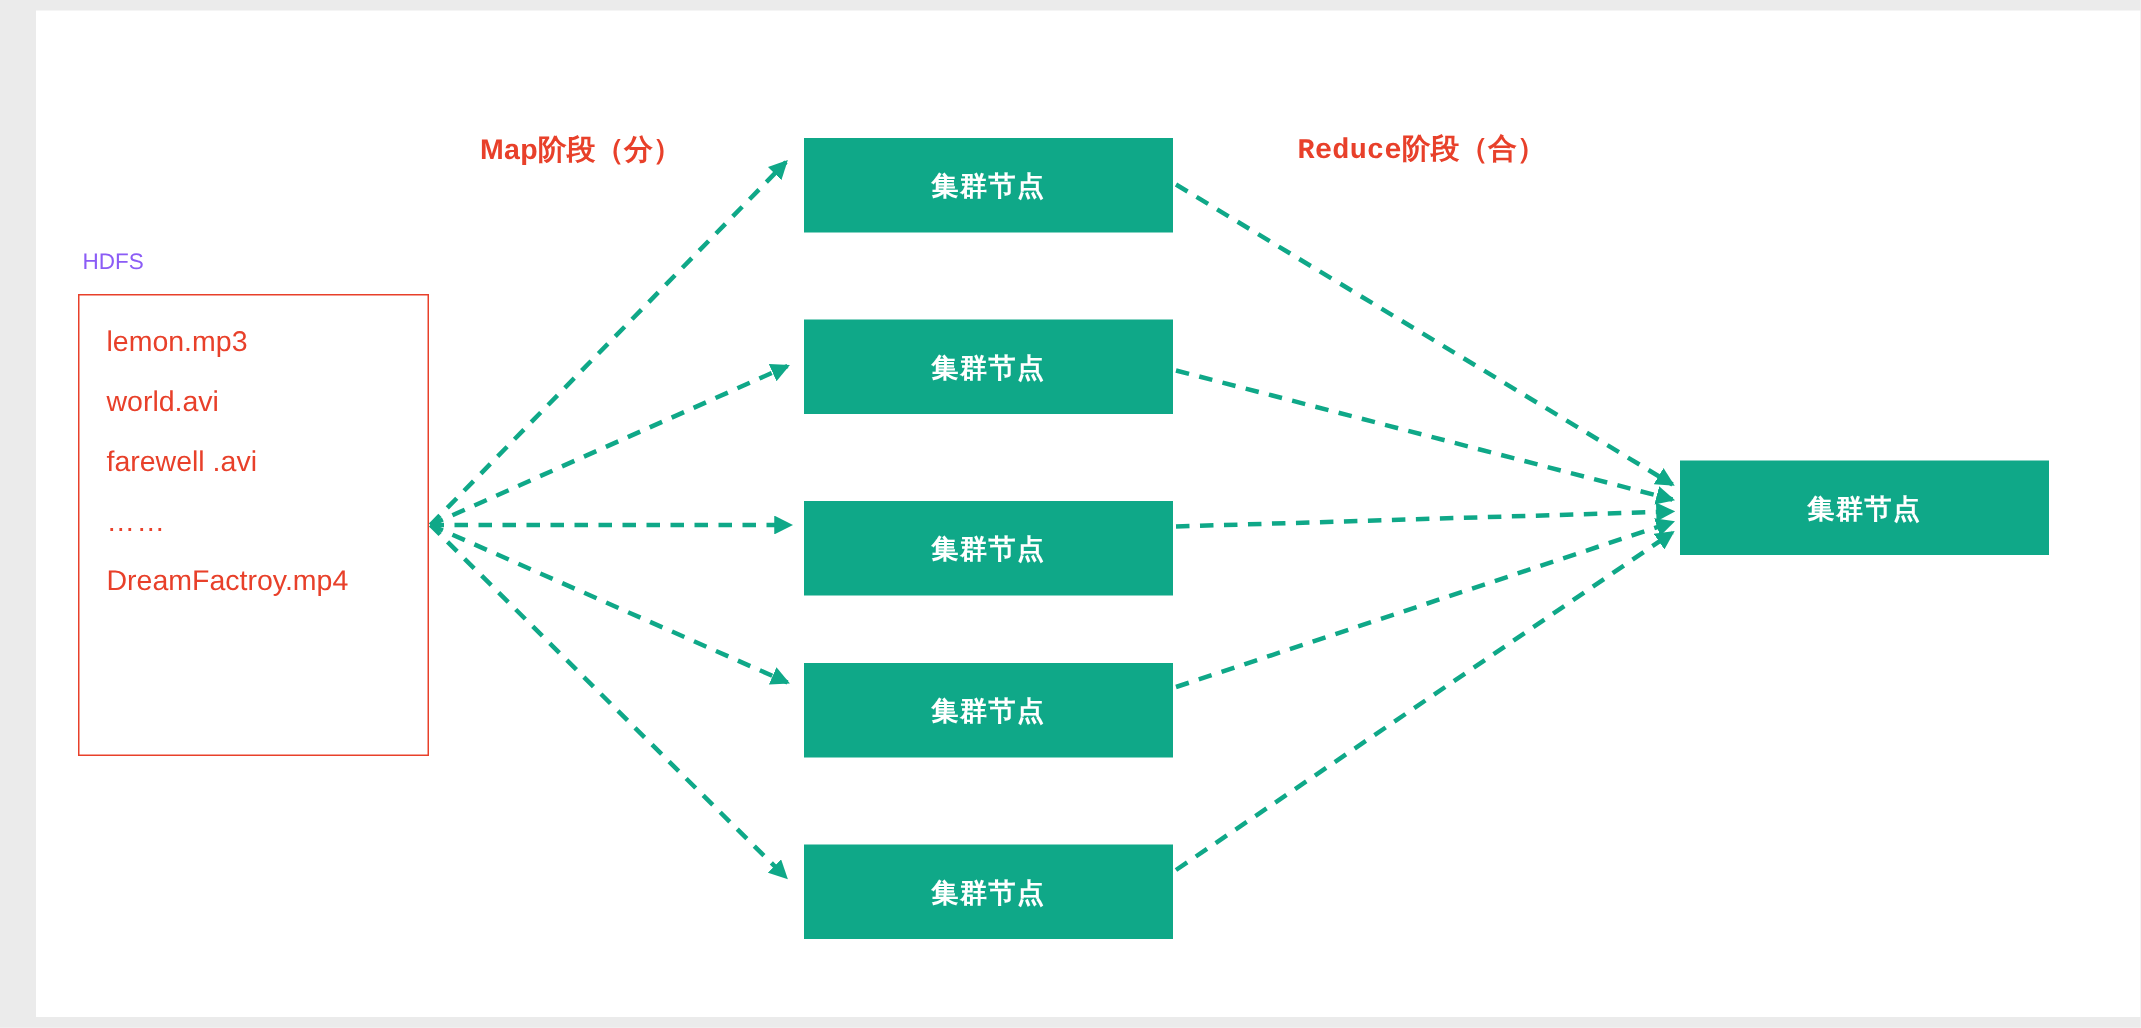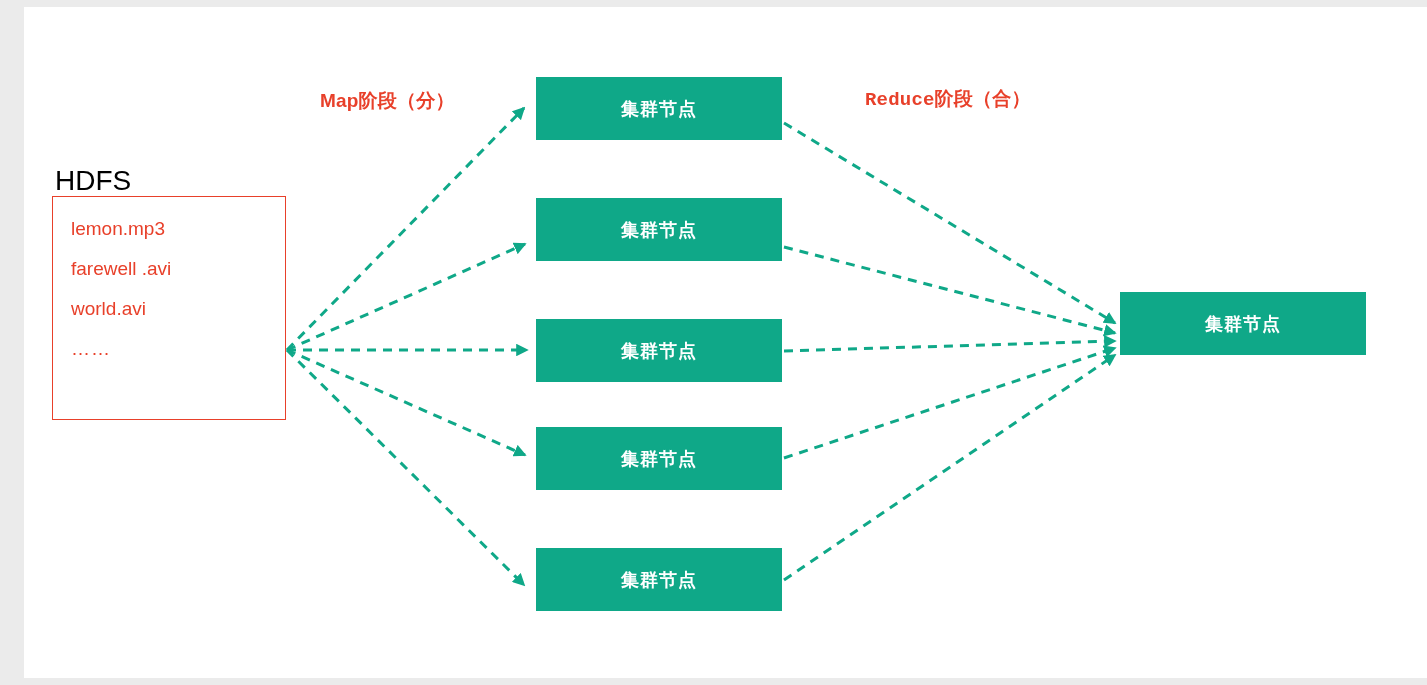--- a/index.html
+++ b/index.html
@@ -46,31 +46,31 @@
     letter-spacing: 0.2px;
   }
   #map-stage-label  { left: 296px; top: 84px; }
   #reduce-stage-label { left: 841px; top: 84px; font-family: Liberation Mono, monospace; }
 
   
   #hdfs-title {
     position: absolute;
     left: 31px;
     top: 160px;
-    color: #000000;
-    font-size: 28px;
+    color: #8b5cf6;
+    font-size: 15px;
     line-height: 1;
     white-space: nowrap;
   }
   #hdfs-box {
     position: absolute;
     left: 28px;
     top: 189px;
     width: 234px;
-    height: 224px;
+    height: 308px;
     border: 1.5px solid #e8402a;
     background: #ffffff;
     padding: 22px 0 0 18px;
   }
   .hdfs-file {
     color: #e8402a;
     font-size: 19px;
     line-height: 1;
     margin-bottom: 21px;
     white-space: nowrap;
@@ -85,20 +85,21 @@
     position: absolute;
     background: #0fa888;
     color: #ffffff;
     font-size: 18px;
     font-weight: bold;
     letter-spacing: 1px;
     display: flex;
     align-items: center;
     justify-content: center;
     line-height: 1;
+    margin-top: 15px;
   }
   .map-node { left: 512px; width: 246px; height: 63px; }
   #map-node-1 { top: 70px; }
   #map-node-2 { top: 191px; }
   #map-node-3 { top: 312px; }
   #map-node-4 { top: 420px; }
   #map-node-5 { top: 541px; }
   #reduce-node { left: 1096px; top: 285px; width: 246px; height: 63px; }
 </style>
 </head>
@@ -131,23 +132,24 @@
     </svg>
 
     <div class="stage-label" id="map-stage-label">Map阶段（分）</div>
 
     <div class="stage-label" id="reduce-stage-label">Reduce阶段（合）</div>
 
     <div id="hdfs-title">HDFS</div>
 
     <div id="hdfs-box">
       <div class="hdfs-file">lemon.mp3</div>
+      <div class="hdfs-file">world.avi</div>
       <div class="hdfs-file">farewell .avi</div>
-      <div class="hdfs-file">world.avi</div>
       <div class="hdfs-file ellipsis">……</div>
+      <div class="hdfs-file">DreamFactroy.mp4</div>
     </div>
 
     <div class="node-box map-node" id="map-node-1">集群节点</div>
 
     <div class="node-box map-node" id="map-node-2">集群节点</div>
 
     <div class="node-box map-node" id="map-node-3">集群节点</div>
 
     <div class="node-box map-node" id="map-node-4">集群节点</div>
 

